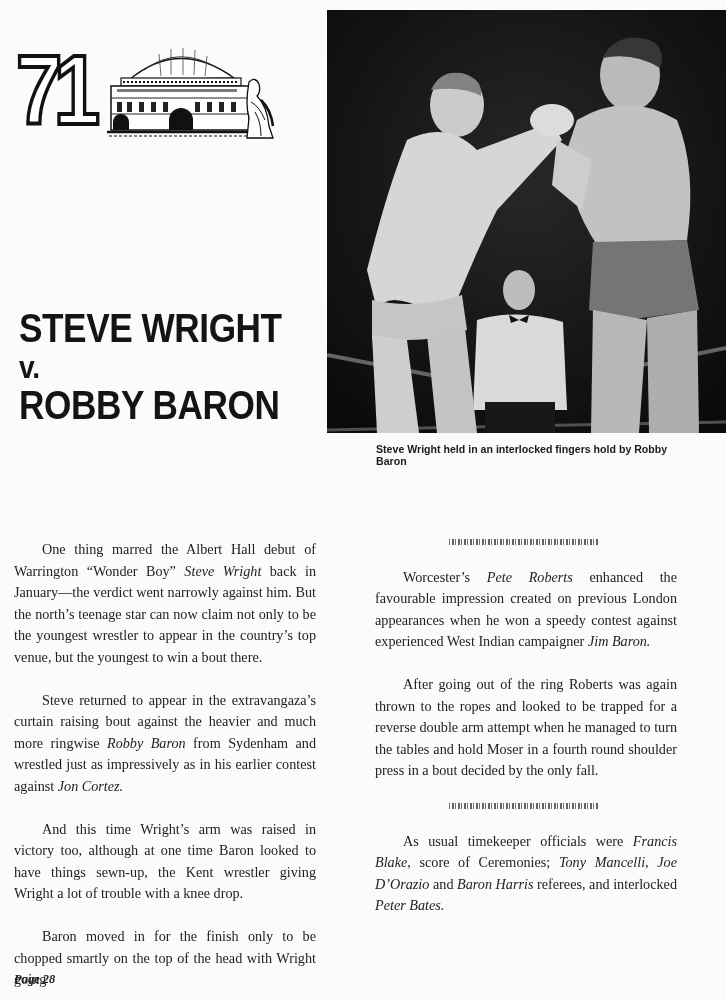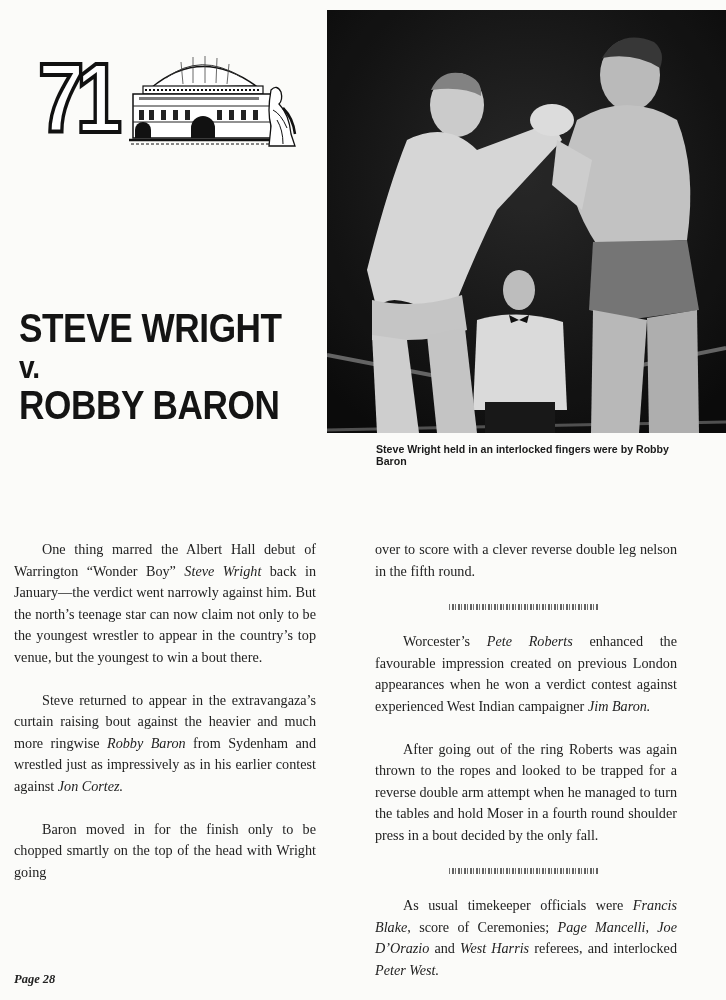--- a/index.html
+++ b/index.html
@@ -2,21 +2,21 @@
 <html><head>
 <meta charset="utf-8">
 <style>
   html, body { margin: 0; padding: 0; }
   body {
     width: 726px; height: 1000px; overflow: hidden;
     background: #fbfbf9; position: relative;
     font-family: "Liberation Serif", "DejaVu Serif", serif;
     color: #1a1a1a;
   }
-  .logo { position: absolute; left: 38px; top: 40px; width: 300px; height: 105px; margin-top: 8px; }
+  .logo { position: absolute; left: 16px; top: 40px; width: 300px; height: 105px; }
   .logo-num {
     position: absolute; left: 0; top: 0;
     font-family: "Liberation Sans", "DejaVu Sans", sans-serif;
     font-weight: bold; font-size: 98px; line-height: 100px; letter-spacing: -10px;
     color: #ffffff;
     -webkit-text-stroke: 4px #111;
     transform: scaleX(0.85); transform-origin: left top;
   }
   .hall { position: absolute; left: 83px; top: 2px; width: 180px; height: 100px; }
 
@@ -134,29 +134,29 @@
     <path d="M250 110 Q300 80 350 110 Q370 160 360 230 L270 235 Q240 190 240 140 Z" fill="#cdcdcd"></path>
     <path d="M230 130 L265 150 L255 200 L225 175 Z" fill="#d8d8d8"></path>
     <path d="M266 232 L360 230 L372 300 L300 310 L262 300 Z" fill="#7c7c7c"></path>
     <path d="M266 300 L320 310 L312 423 L264 423 Z" fill="#c2c2c2"></path>
     <path d="M320 308 L370 300 L372 423 L322 423 Z" fill="#b8b8b8"></path>
 
     <rect width="399" height="423" fill="#000" opacity="0.05"></rect>
   </svg>
 </div>
 
-<div class="caption">Steve Wright held in an interlocked fingers were by Robby Baron</div>
+<div class="caption">Steve Wright held in an interlocked fingers hold by Robby Baron</div>
 
 <div class="col left" id="col-left">
     <p><span>One thing marred the Albert Hall debut of Warrington “Wonder Boy” </span><i>Steve Wright</i><span> back in January—the verdict went narrowly against him. But the north’s teenage star can now claim not only to be the youngest wrestler to appear in the country’s top venue, but the youngest to win a bout there.</span></p>
     <p><span>Steve returned to appear in the extravangaza’s curtain raising bout against the heavier and much more ringwise </span><i>Robby Baron</i><span> from Sydenham and wrestled just as impressively as in his earlier contest against </span><i>Jon Cortez.</i></p>
+    <p><span>And this time Wright’s arm was raised in victory too, although at one time Baron looked to have things sewn-up, the Kent wrestler giving Wright a lot of trouble with a knee drop.</span></p>
     <p><span>Baron moved in for the finish only to be chopped smartly on the top of the head with Wright going</span></p>
   </div>
 <div class="col right" id="col-right">
-    <p class="cont"><span>over to score with a clever reverse double leg nelson in the fifth round.</span></p>
     <div class="divider"></div>
-    <p><span>Worcester’s </span><i>Pete Roberts</i><span> enhanced the favourable impression created on previous London appearances when he won a verdict contest against experienced West Indian campaigner </span><i>Jim Baron.</i></p>
+    <p><span>Worcester’s </span><i>Pete Roberts</i><span> enhanced the favourable impression created on previous London appearances when he won a speedy contest against experienced West Indian campaigner </span><i>Jim Baron.</i></p>
     <p><span>After going out of the ring Roberts was again thrown to the ropes and looked to be trapped for a reverse double arm attempt when he managed to turn the tables and hold Moser in a fourth round shoulder press in a bout decided by the only fall.</span></p>
     <div class="divider"></div>
-    <p><span>As usual timekeeper officials were </span><i>Francis Blake</i><span>, score of Ceremonies; </span><i>Page Mancelli</i><span>, </span><i>Joe D’Orazio</i><span> and </span><i>West Harris</i><span> referees, and interlocked </span><i>Peter West.</i></p>
+    <p><span>As usual timekeeper officials were </span><i>Francis Blake</i><span>, score of Ceremonies; </span><i>Tony Mancelli</i><span>, </span><i>Joe D’Orazio</i><span> and </span><i>Baron Harris</i><span> referees, and interlocked </span><i>Peter Bates.</i></p>
   </div>
 
 <div class="page-num">Page 28</div>
 
 </body></html>

